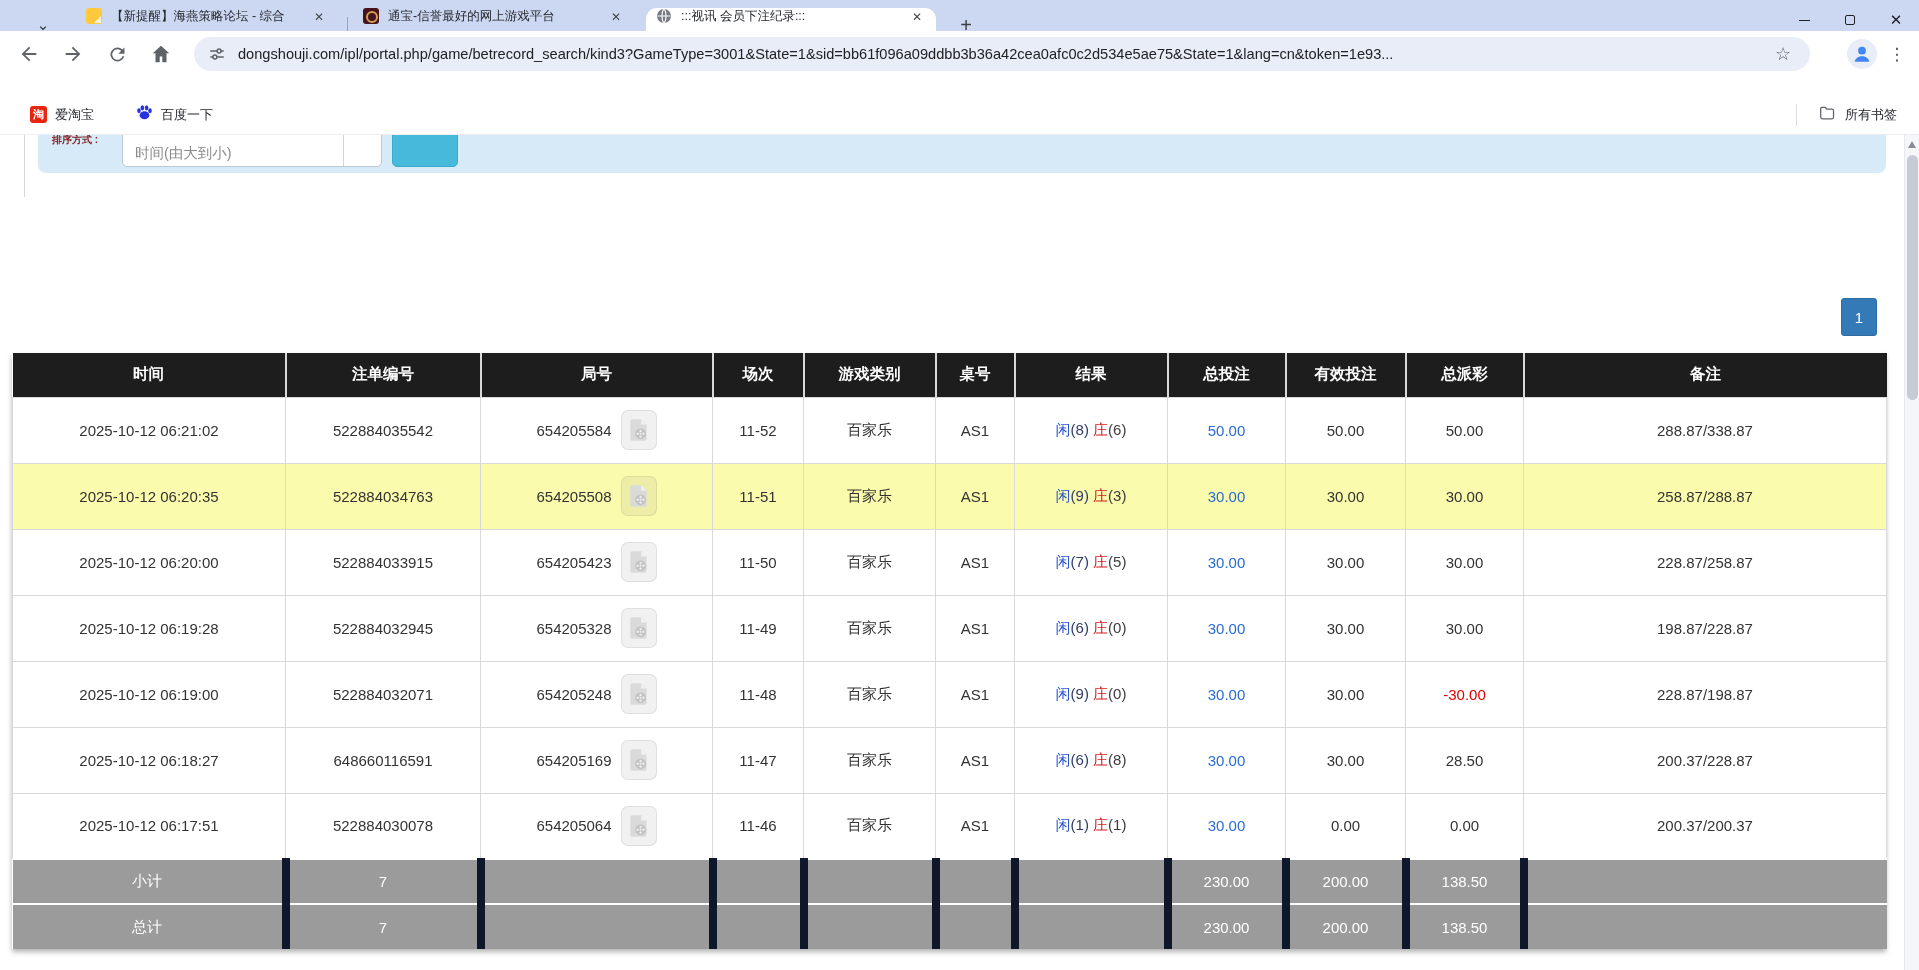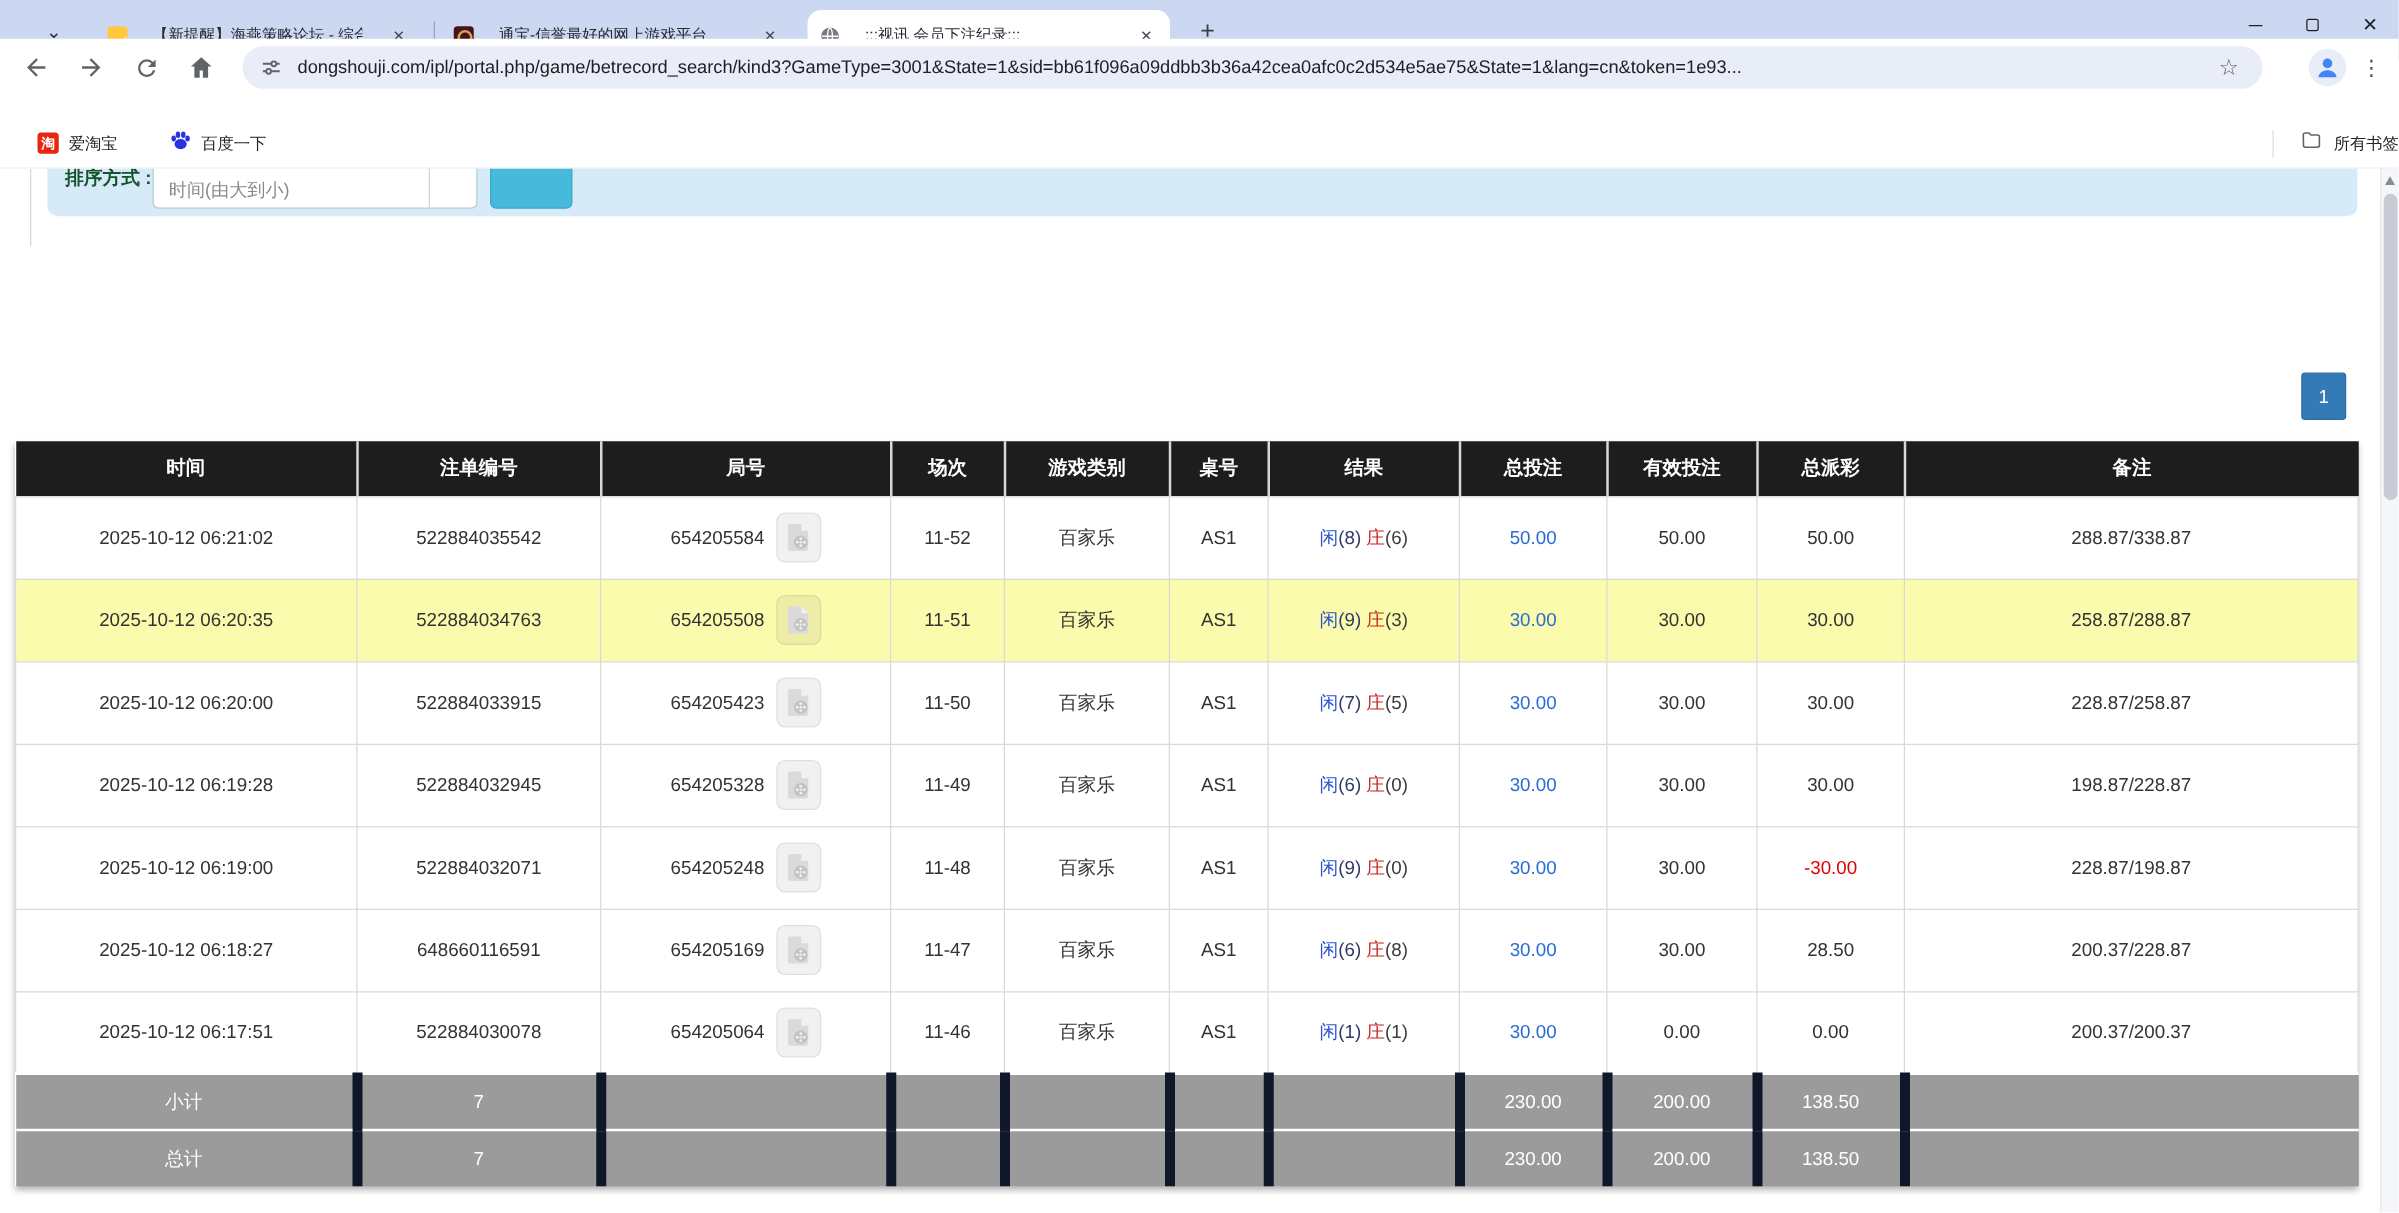--- a/index.html
+++ b/index.html
@@ -4,21 +4,21 @@
 <style>
   * { margin:0; padding:0; box-sizing:border-box; }
   html,body { width:1919px; height:970px; overflow:hidden; }
   body { font-family:"Liberation Sans", sans-serif; background:#fff; }
   #window { position:relative; width:1919px; height:970px; background:#fff; }
 
   
   .tabstrip { position:absolute; left:0; top:0; width:1919px; height:49px; background:#ccd7f2; }
   .tab-search { position:absolute; left:30px; top:12px; width:26px; height:26px; border:none; background:transparent;
                 color:#30343b; font-size:15px; cursor:pointer; }
-  .tab { position:absolute; top:8px; height:41px; display:flex; align-items:center; padding:0 10px; gap:20px; }
+  .tab { position:absolute; top:8px; height:41px; display:flex; padding:0 10px; gap:9px; }
   .tab .title { font-size:12.5px; color:#25282e; white-space:nowrap; overflow:hidden; text-overflow:clip; flex:1; }
   .tab .close { width:18px; height:18px; border:none; background:transparent; font-size:12px; color:#44474e;
                 line-height:18px; text-align:center; border-radius:50%; cursor:pointer; flex:0 0 auto; }
   .tab.active { background:#fff; border-radius:11px 11px 0 0; }
   .tab-divider { position:absolute; top:17px; width:1px; height:20px; background:#9aa4c0; }
   .favicon { width:16px; height:16px; flex:0 0 auto; position:relative; }
   .fav-yellow { background:#ffc83d; border-radius:3px; }
   .fav-yellow::after { content:""; position:absolute; right:1px; bottom:1px; border-style:solid;
                        border-width:0 0 7px 7px; border-color:transparent transparent #fff3d6 transparent; }
   .fav-dark { background:#47121c; border-radius:3px; }
@@ -46,31 +46,31 @@
   .kebab { position:absolute; right:10px; top:8px; width:24px; height:30px; font-size:17px; color:#4a4e55;
            border:none; background:transparent; cursor:pointer; }
 
   
   .bookmarks { position:absolute; left:0; top:95px; width:1919px; height:40px; background:#fff;
                border-bottom:1px solid #ededf2; display:flex; align-items:center; }
   .bm-item { display:flex; align-items:center; gap:8px; margin-left:30px; cursor:pointer; }
   .bm-item .bm-label { font-size:13px; color:#24262b; }
   .bm-taobao { width:17px; height:17px; background:#e8250f; border-radius:3px; color:#fff; font-size:11px;
                font-weight:bold; display:flex; align-items:center; justify-content:center; }
-  .bm-right { margin-left:auto; display:flex; align-items:center; gap:9px; cursor:pointer; }
+  .bm-right { margin-left:auto; display:flex; align-items:center; gap:9px; padding-right:22px; cursor:pointer; }
   .bm-sep { width:1px; height:22px; background:#dcdde2; margin-right:12px; }
   .bm-right .bm-label { font-size:13px; color:#24262b; }
 
   
   .page { position:absolute; left:0; top:135px; width:1904px; height:835px; background:#fff; overflow:hidden; }
   .panel-edge { position:absolute; left:24px; top:0; width:1px; height:62px; background:#d6d6d6; }
 
   .filter-panel { position:absolute; left:38px; top:-10px; width:1848px; height:48px; background:#d6ebf7;
                   border-radius:0 0 8px 8px; }
-  .filter-label { position:absolute; left:14px; top:8px; font-size:15px; font-weight:bold; color:#14532d; }
+  .filter-label { position:absolute; left:14px; top:8px; font-size:10px; font-weight:bold; color:#7f1d1d; }
   .filter-input-wrap { position:absolute; left:84px; top:2px; width:260px; height:40px; background:#fff;
                        border:1px solid #b9c9d2; border-radius:5px; display:flex; }
   .filter-input { flex:1; border:none; background:transparent; font-size:14.5px; color:#555; padding:12px 0 0 12px;
                   font-family:"Liberation Sans", sans-serif; outline:none; }
   .filter-input::placeholder { color:#8a8a8a; }
   .filter-addon { width:38px; border-left:1px solid #ccd6dc; }
   .filter-button { position:absolute; left:354px; top:2px; width:66px; height:40px; background:#47b9da;
                    border:1px solid #3aa9ca; border-radius:5px; cursor:pointer; }
 
   .summary-bar { position:absolute; left:14px; top:68px; width:1876px; height:60px; background:#dff0d8;

